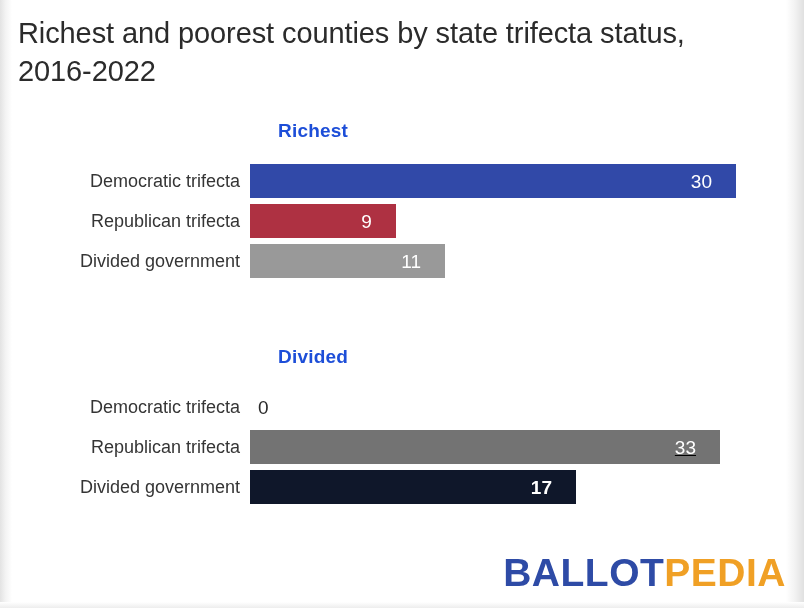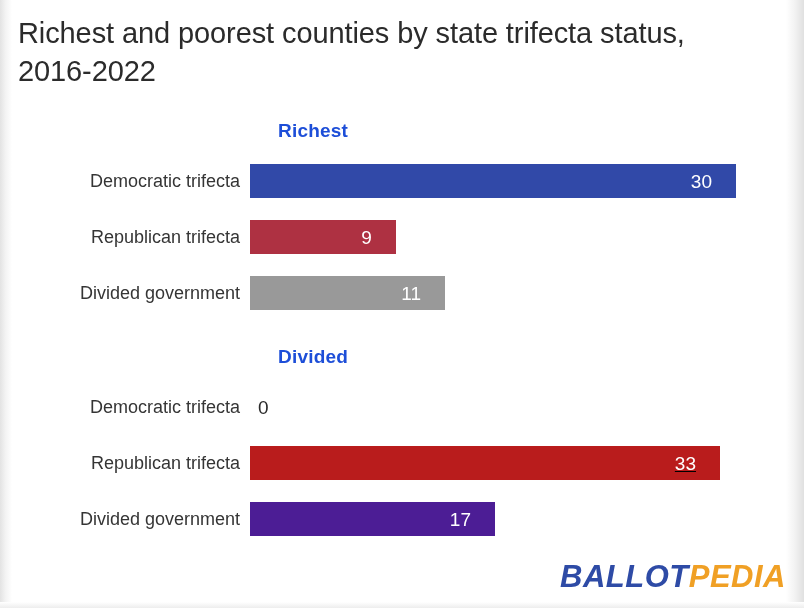--- a/index.html
+++ b/index.html
@@ -83,21 +83,21 @@
   .bars {
     position: absolute;
     left: 0;
     top: 44px;
     width: 804px;
   }
 
   .bar-row {
     position: relative;
     height: 34px;
-    margin-bottom: 22px;
+    margin-bottom: 6px;
   }
 
   .cat-label {
     position: absolute;
     left: 0;
     top: 0;
     width: 240px;
     height: 34px;
     line-height: 34px;
     text-align: right;
@@ -142,26 +142,25 @@
   }
   .bar.zero .bar-value {
     color: #2b2b2b;
   }
 
   
   #logo {
     position: absolute;
     right: 18px;
     bottom: 16px;
-    font-size: 31px;
+    font-size: 39px;
     font-weight: bold;
     letter-spacing: 0.5px;
     line-height: 1;
     white-space: nowrap;
-    font-style: italic;
   }
   #logo .logo-ballot { color: #2e4ba6; }
   #logo .logo-pedia  { color: #f0a025; }
 </style>
 </head>
 <body>
 
 <div id="canvas">
 
   <div class="edge-shadow-left"></div>
@@ -213,30 +212,30 @@
         <div class="bar-track">
           <div class="bar zero" style="background: rgb(49, 73, 168);">
             <span class="bar-value">0</span>
           </div>
         </div>
       </div>
 
       <div class="bar-row">
         <div class="cat-label">Republican trifecta</div>
         <div class="bar-track">
-          <div class="bar" style="background: #b91c1c; width: 470px; text-decoration: underline;">
+          <div class="bar" style="background: #737373; width: 470px; text-decoration: underline;">
             <span class="bar-value">33</span>
           </div>
         </div>
       </div>
 
       <div class="bar-row">
         <div class="cat-label">Divided government</div>
         <div class="bar-track">
-          <div class="bar" style="background: #4c1d95; width: 245px;">
+          <div class="bar" style="background: #0f172a; width: 326px; font-weight: bold;">
             <span class="bar-value">17</span>
           </div>
         </div>
       </div>
 
     </div>
   </div>
 
   <div id="logo">
     <span class="logo-ballot" style="color: rgb(46, 75, 166);">BALLOT</span><span class="logo-pedia" style="color: rgb(240, 160, 37);">PEDIA</span>

